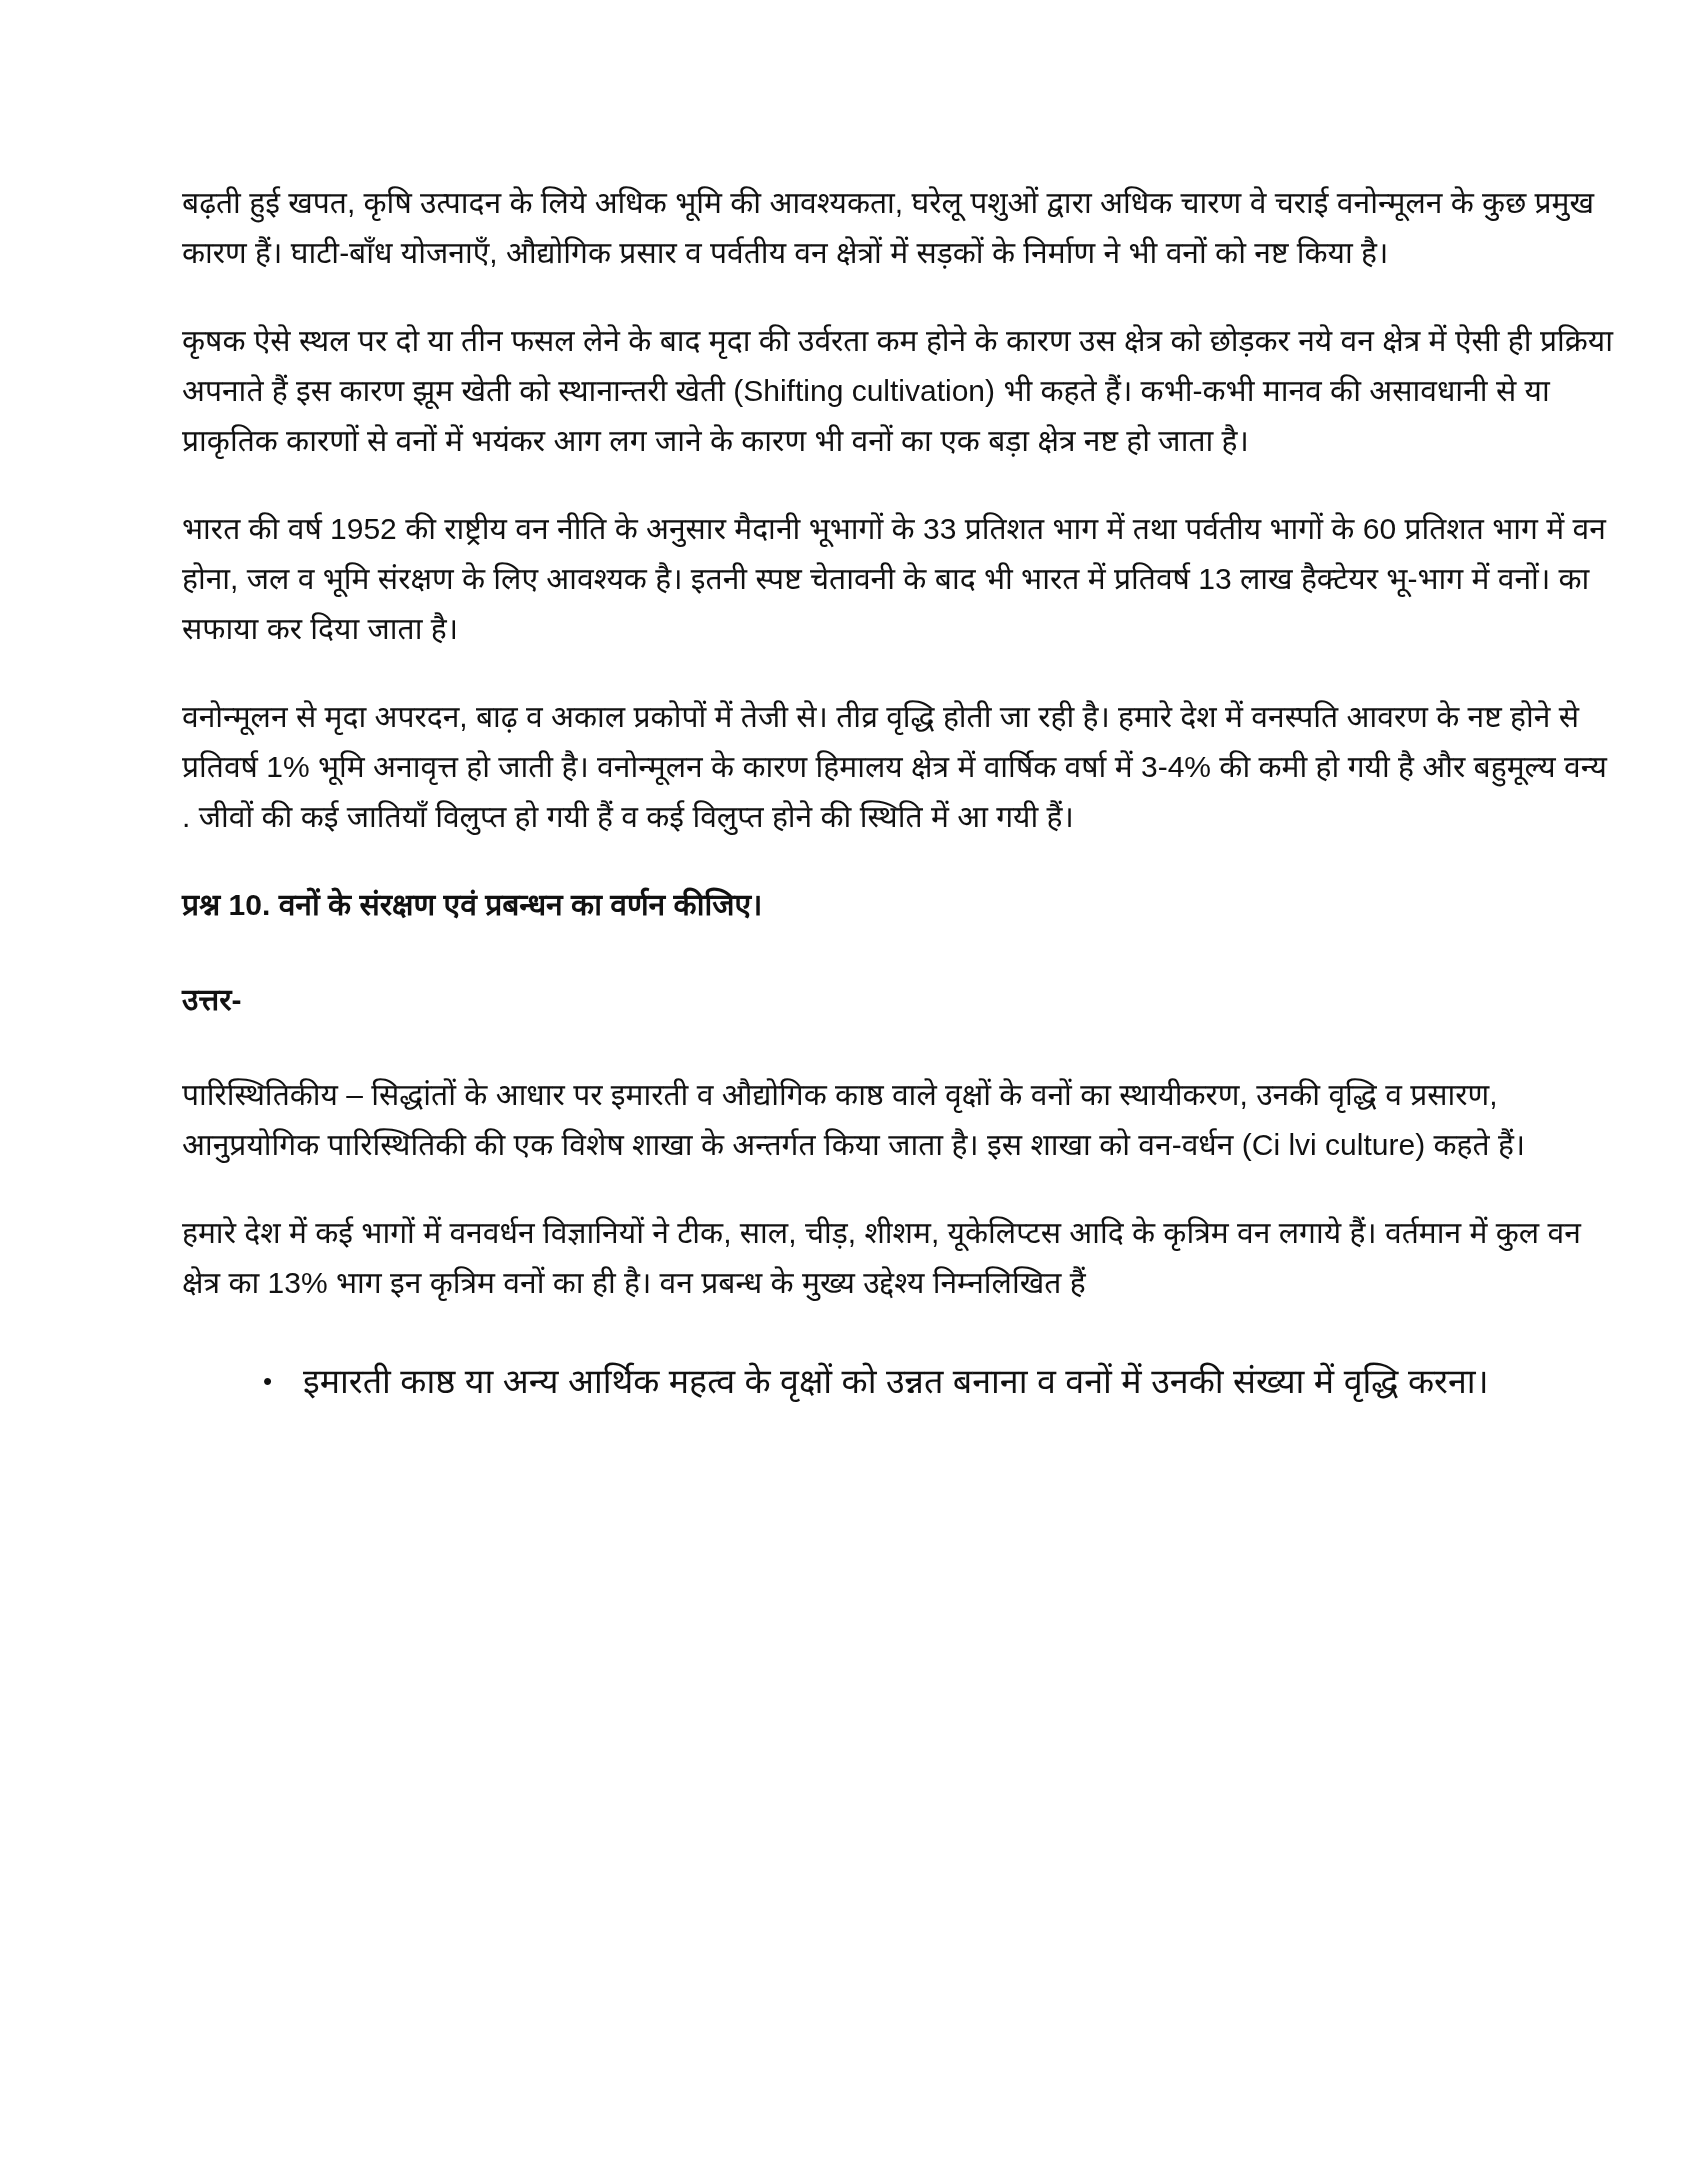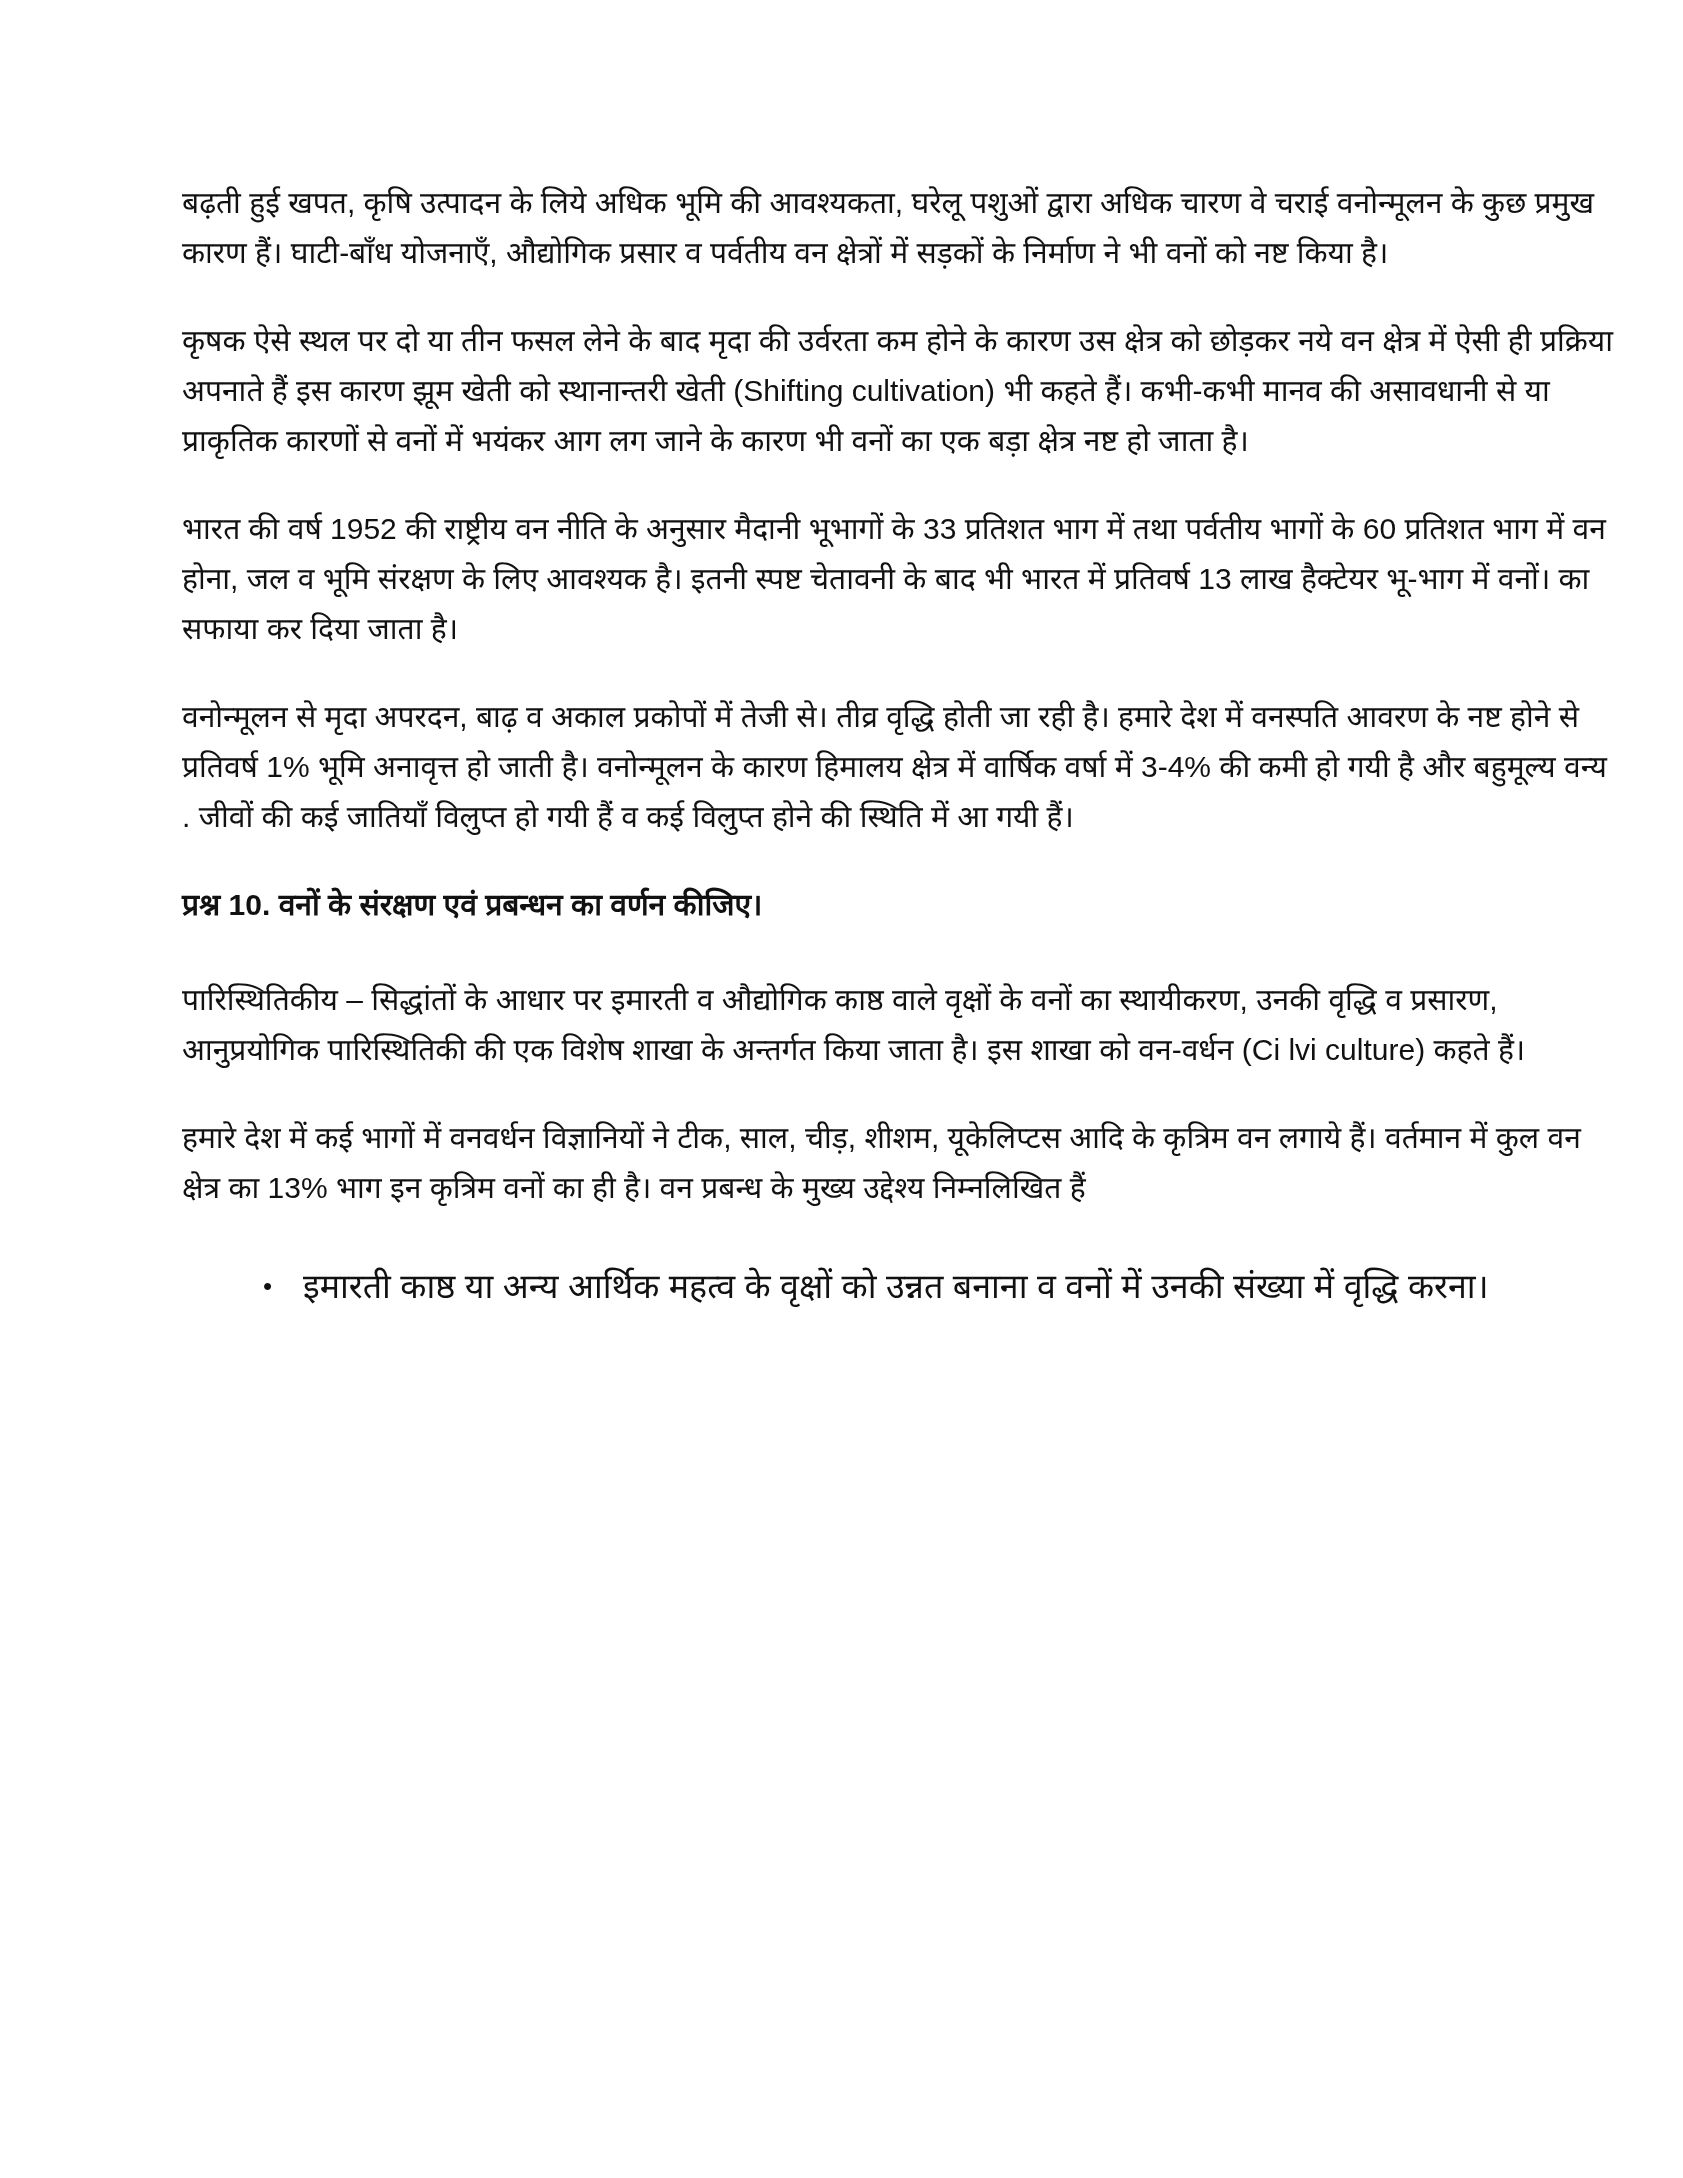--- a/index.html
+++ b/index.html
@@ -84,20 +84,21 @@
 
 
     <p class="para">कृषक ऐसे स्थल पर दो या तीन फसल लेने के बाद मृदा की उर्वरता कम होने के कारण उस क्षेत्र को छोड़कर नये वन क्षेत्र में ऐसी ही प्रक्रिया अपनाते हैं इस कारण झूम खेती को स्थानान्तरी खेती (Shifting cultivation) भी कहते हैं। कभी-कभी मानव की असावधानी से या प्राकृतिक कारणों से वनों में भयंकर आग लग जाने के कारण भी वनों का एक बड़ा क्षेत्र नष्ट हो जाता है।</p>
 
     <p class="para">भारत की वर्ष 1952 की राष्ट्रीय वन नीति के अनुसार मैदानी भूभागों के 33 प्रतिशत भाग में तथा पर्वतीय भागों के 60 प्रतिशत भाग में वन होना, जल व भूमि संरक्षण के लिए आवश्यक है। इतनी स्पष्ट चेतावनी के बाद भी भारत में प्रतिवर्ष 13 लाख हैक्टेयर भू-भाग में वनों। का सफाया कर दिया जाता है।</p>
 
     <p class="para">वनोन्मूलन से मृदा अपरदन, बाढ़ व अकाल प्रकोपों में तेजी से। तीव्र वृद्धि होती जा रही है। हमारे देश में वनस्पति आवरण के नष्ट होने से प्रतिवर्ष 1% भूमि अनावृत्त हो जाती है। वनोन्मूलन के कारण हिमालय क्षेत्र में वार्षिक वर्षा में 3-4% की कमी हो गयी है और बहुमूल्य वन्य . जीवों की कई जातियाँ विलुप्त हो गयी हैं व कई विलुप्त होने की स्थिति में आ गयी हैं।</p>
 
     <p class="question-heading">प्रश्न 10. वनों के संरक्षण एवं प्रबन्धन का वर्णन कीजिए।</p>
 
+    <p class="answer-label">उत्तर-</p>
 
 
 
     <p class="para">पारिस्थितिकीय – सिद्धांतों के आधार पर इमारती व औद्योगिक काष्ठ वाले वृक्षों के वनों का स्थायीकरण, उनकी वृद्धि व प्रसारण, आनुप्रयोगिक पारिस्थितिकी की एक विशेष शाखा के अन्तर्गत किया जाता है। इस शाखा को वन-वर्धन (Ci lvi culture) कहते हैं।</p>
 
     <p class="para">हमारे देश में कई भागों में वनवर्धन विज्ञानियों ने टीक, साल, चीड़, शीशम, यूकेलिप्टस आदि के कृत्रिम वन लगाये हैं। वर्तमान में कुल वन क्षेत्र का 13% भाग इन कृत्रिम वनों का ही है। वन प्रबन्ध के मुख्य उद्देश्य निम्नलिखित हैं</p>
 
     <ul class="bullet-list">
       <li>
         <span class="bullet-dot">•</span>

